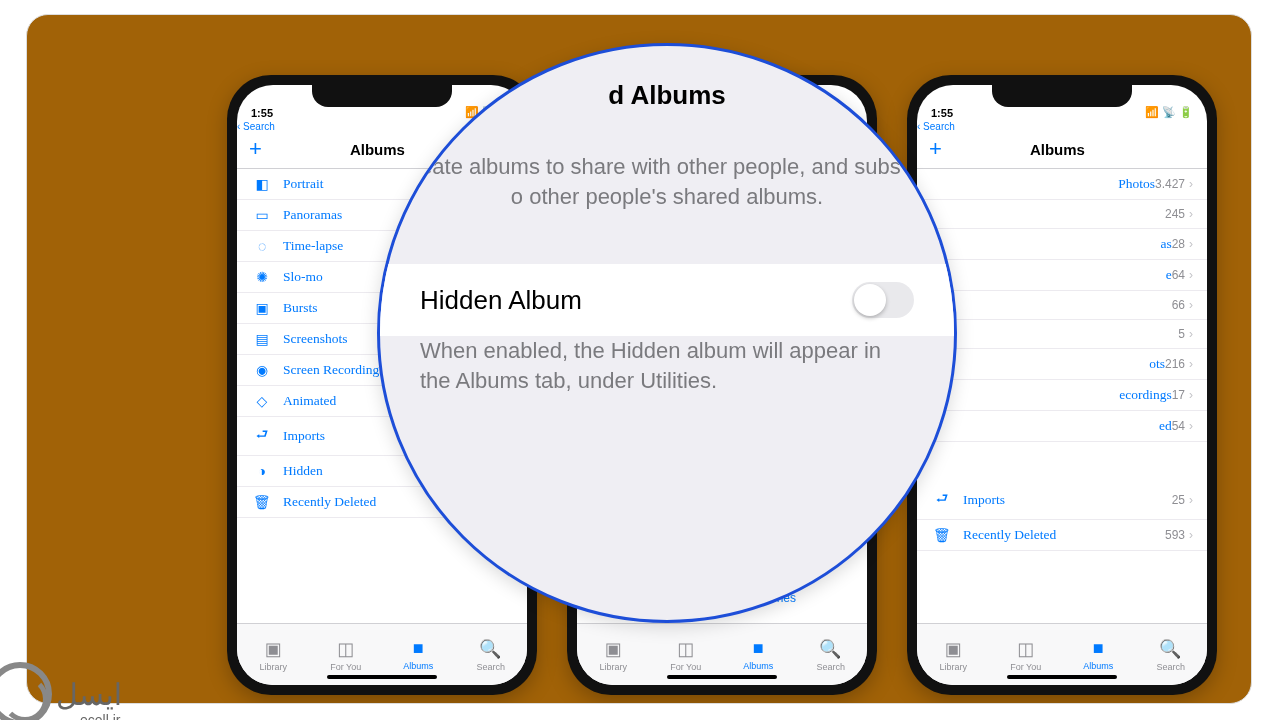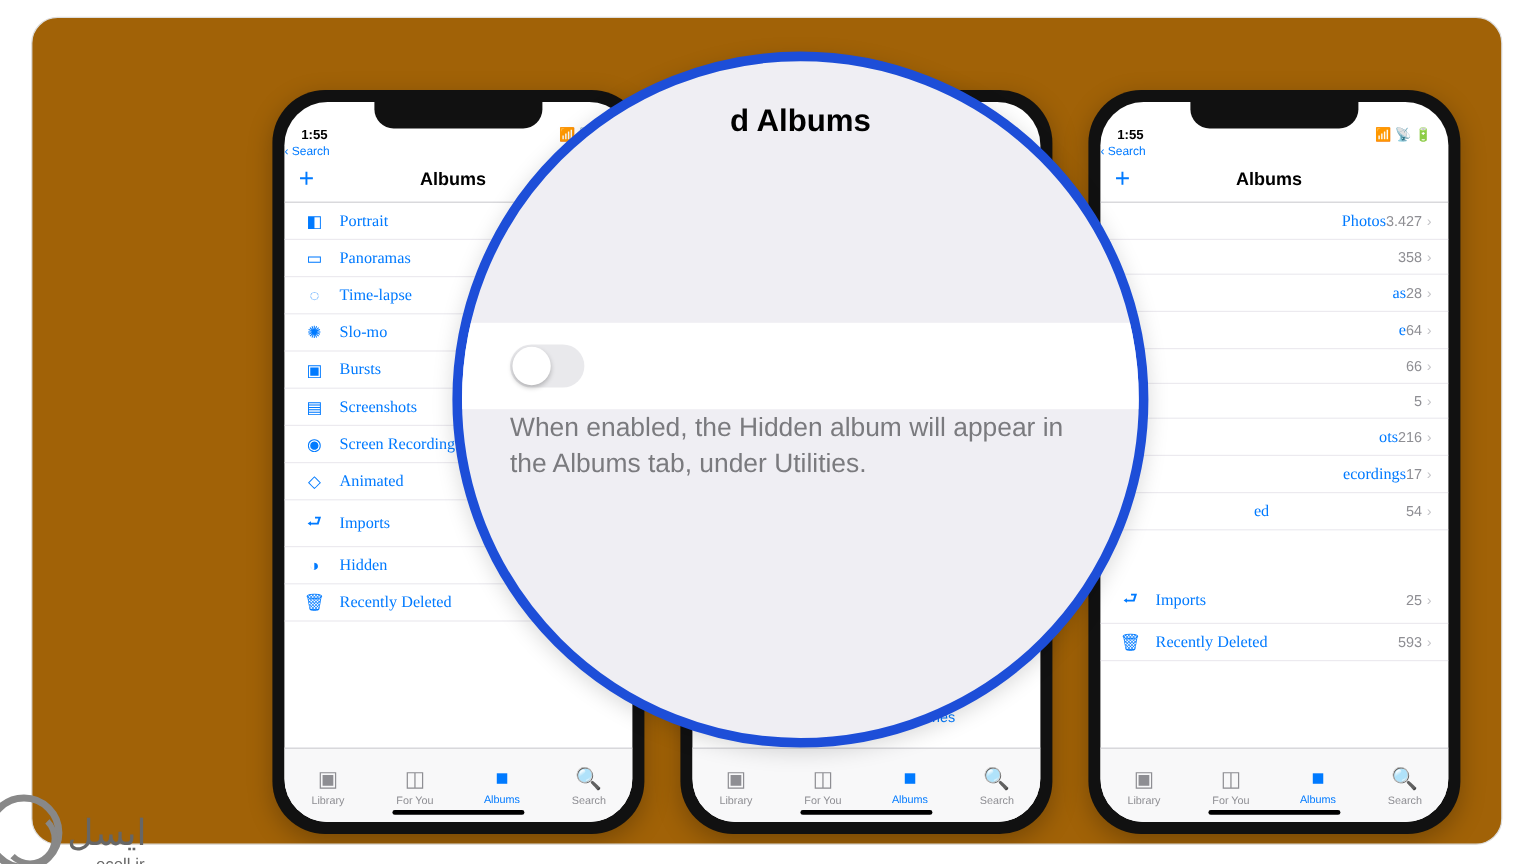--- a/index.html
+++ b/index.html
@@ -87,21 +87,21 @@
   .tab .ticon { font-size: 18px; }
   .homebar { position: absolute; bottom: 6px; left: 50%; transform: translateX(-50%); width: 110px; height: 4px; border-radius: 3px; background: #000; }
   .settings-link { color:#007aff; font-size:12px; text-align:center; padding:10px 0; }
 
   
   .lens {
     position: absolute;
     top: 28px; left: 350px;
     width: 580px; height: 580px;
     border-radius: 50%;
-    border: 8px solid #1d4ed8;
+    border: 3px solid #1d4ed8;
     background: #efeef3;
     overflow: hidden;
     z-index: 20;
     box-shadow: 0 4px 18px rgba(0,0,0,.15);
   }
   .lens-inner { width: 100%; height: 100%; position: relative; font-size: 22px; color: #3a3a3c; }
   .lens .hdr { position:absolute; top:34px; left:50%; transform:translateX(-50%); font-size:26px; font-weight:600; color:#000; white-space:nowrap;}
   .lens .desc1 { position:absolute; top:106px; left:40px; right:40px; text-align:center; color:#7a7a7e; line-height:1.35; }
   .lens .block2 { position:absolute; top:218px; left:0; right:0; background:#fff; padding:18px 40px 18px 40px; display:flex; align-items:center; justify-content:space-between;}
   .lens .block2 .title { font-size:26px; font-weight:500; color:#000;}
@@ -262,21 +262,21 @@
         <span style="width:22px"></span>
       </div>
       <div id="right-media">
           <div class="row">
             <span class="label" style="text-align:right">Photos</span>
                <span class="count">3.427</span>
                <span class="chev">›</span>
           </div>
           <div class="row">
             <span class="label" style="text-align:right"></span>
-               <span class="count">358</span>
+               <span class="count">245</span>
                <span class="chev">›</span>
           </div>
           <div class="row">
             <span class="label" style="text-align:right">as</span>
                <span class="count">28</span>
                <span class="chev">›</span>
           </div>
           <div class="row">
             <span class="label" style="text-align:right">e</span>
                <span class="count">64</span>
@@ -296,21 +296,21 @@
             <span class="label" style="text-align:right">ots</span>
                <span class="count">216</span>
                <span class="chev">›</span>
           </div>
           <div class="row">
             <span class="label" style="text-align:right">ecordings</span>
                <span class="count">17</span>
                <span class="chev">›</span>
           </div>
           <div class="row">
-            <span class="label" style="text-align:center">ed</span>
+            <span class="label" style="text-align:right">ed</span>
                <span class="count">54</span>
                <span class="chev">›</span>
           </div>
         </div>
       <div class="section-head" style="visibility:hidden">.</div>
       <div id="right-util">
           <div class="row">
             <span class="icon">⮐</span>
                <span class="label">Imports</span>
                <span class="count">25</span>
@@ -341,21 +341,23 @@
                  <span>Search</span>
           </div>
         </div>
       <div class="homebar"></div>
     </div>
   </div>
 
   <div class="lens">
     <div class="lens-inner">
       <div class="hdr">d Albums</div>
+      <div class="desc1">eate albums to share with other people, and subs   o other people's shared albums.</div>
       <div class="block2">
+        <span class="title">Hidden Album</span>
         <span class="toggle">
             <span class="knob"></span>
           </span>
       </div>
       <div class="desc2">When enabled, the Hidden album will appear in the Albums tab, under Utilities.</div>
     </div>
   </div>
 
 </div>
 

